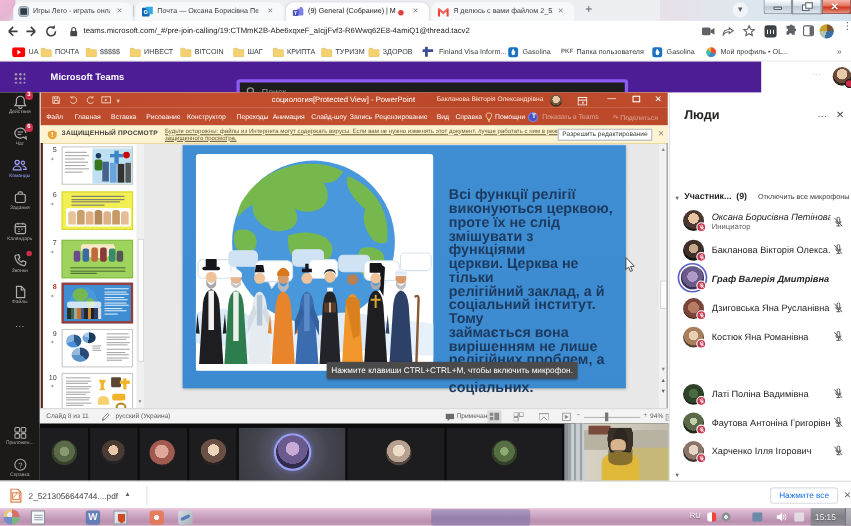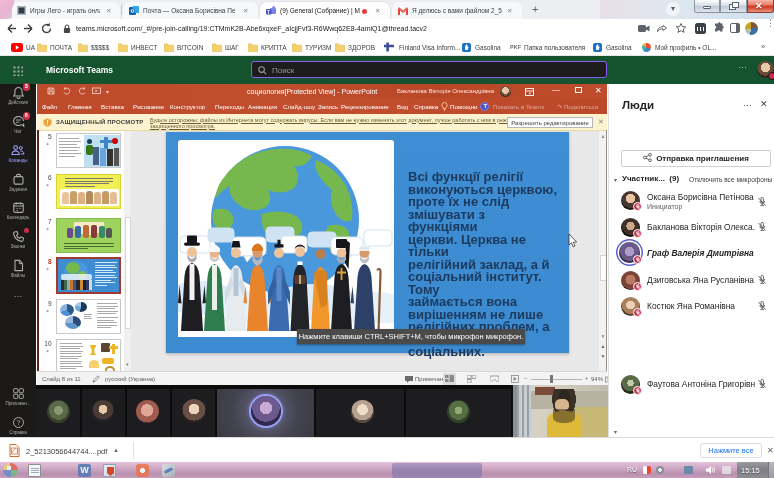--- a/index.html
+++ b/index.html
@@ -152,25 +152,25 @@
   <div class="bkt" style="left:524px;">Папка пользователя</div>
   <div class="abs" style="left:593px;top:4.5px;width:9px;height:9px;background:#1b72c0;border-radius:2px;">
         <div style="position:absolute;left:2.5px;top:1.5px;width:4px;height:6px;background:#fff;clip-path:polygon(50% 0,100% 60%,78% 100%,22% 100%,0 60%);"></div>
       </div>
   <div class="bkt" style="left:606px;">Gasolina</div>
   <div class="abs" style="left:642px;top:4.5px;width:9px;height:9px;border-radius:50%;background:conic-gradient(#e94f37 0 30%,#3f88c5 30% 60%,#44bba4 60% 85%,#f6ae2d 85%);"></div>
   <div class="bkt" style="left:655px;">Мой профиль • OL...</div>
   <div class="abs" style="left:761px;top:4px;color:#5f6368;font-size:7.5px;">»</div>
 </div>
 
-<div class="abs" id="teamshdr" style="left:0;top:56px;width:774px;height:28px;background:#14532d;">
+<div class="abs" id="teamshdr" style="left:0;top:56px;width:692px;height:28px;background:#4c1d95;">
   <div class="abs" style="left:12px;top:9px;width:11px;height:11px;background-image:radial-gradient(circle,#a9a9a9 1px,transparent 1.2px);background-size:4px 4px;background-position:0.5px 0.5px;"></div>
   <div class="abs" style="left:46px;top:9px;color:#fff;font-size:8.5px;font-weight:bold;">Microsoft Teams</div>
   <div class="abs" style="left:215px;top:61px-56px;"></div>
-  <div class="abs" style="left:215px;top:5px;width:356px;height:17px;background:#1d1d1d;border:1px solid #8b5cf6;border-radius:3px;margin-left:36px;">
+  <div class="abs" style="left:215px;top:16px;width:356px;height:17px;background:#1d1d1d;border:3px solid #8b5cf6;border-radius:3px;">
     <svg class="abs" style="left:6px;top:3.5px;" width="9" height="9" viewBox="0 0 9 9">
           <circle cx="3.6" cy="3.6" r="2.8" fill="none" stroke="#9a9a9a" stroke-width="1.1"></circle>
           <path d="M5.8 5.8 L8.3 8.3" stroke="#9a9a9a" stroke-width="1.1"></path>
         </svg>
     <div class="abs" style="left:20px;top:3.5px;color:#979797;font-size:8px;">Поиск</div>
   </div>
   <div class="abs" style="left:738px;top:4px;color:#d0d0d0;font-size:9px;letter-spacing:1px;">…</div>
   <div class="abs" style="left:757px;top:5px;width:17px;height:17px;border-radius:50%;background:radial-gradient(circle at 50% 38%,#e8c9a8 0 35%,#6b4a38 36% 60%,#2e2620 61%);"></div>
   <div class="abs" style="left:768px;top:16px;width:8px;height:8px;border-radius:50%;background:#cc2e4a;border:1px solid #0f0f0f;"></div>
 </div>
@@ -563,21 +563,21 @@
         <path d="M182 115 Q186.5 124 191 115 L191 120 Q186.5 127 182 120 Z" fill="#c0c0c8"></path>
         <path d="M181 108 Q186.5 99 192 108 L192 111 H181 Z" fill="#eef2f6"></path>
         <path d="M181.5 107 h10 v2.5 h-10 Z" fill="#dfe8f0"></path>
         <path d="M199 130 Q203 127 202.5 133 L200.5 191" stroke="#8a5a34" stroke-width="2.2" fill="none"></path>
         </g>
       </svg>
 
       <div class="abs" style="left:242px;top:39px;width:150px;font-size:13px;line-height:12.5px;color:#1c3a5e;font-weight:bold;">Всі функції релігії<br>виконуються церквою,<br>проте їх не слід<br>змішувати з функціями<br>церкви. Церква не тільки<br>релігійний заклад, а й<br>соціальний інститут. Тому<br>займається вона<br>вирішенням не лише<br>релігійних проблем, а й<br>соціальних.</div>
     </div>
 
-    <div class="abs" style="left:166px;top:198px;width:228px;height:15px;background:#4a4a4a;color:#fff;font-size:7.5px;text-align:center;line-height:15px;box-shadow:0 1px 2px rgba(0,0,0,.4);">Нажмите клавиши CTRL+SHIFT+M, чтобы микрофон микрофон.</div>
+    <div class="abs" style="left:166px;top:198px;width:228px;height:15px;background:#4a4a4a;color:#fff;font-size:7.5px;text-align:center;line-height:15px;box-shadow:0 1px 2px rgba(0,0,0,.4);">Нажмите клавиши CTRL+CTRL+M, чтобы включить микрофон.</div>
 
     <svg class="abs" style="left:437px;top:103px;" width="10" height="14" viewBox="0 0 10 14">
           <path d="M1 0 L1 11 L3.5 8.8 L5.2 12.8 L7 12 L5.3 8.2 L8.6 8 Z" fill="#fff" stroke="#333" stroke-width=".8"></path>
         </svg>
   </div>
 
   <div class="abs" style="left:561.5px;top:47px;width:8.5px;height:240px;background:#f2f2f2;">
     <div class="abs" style="left:2px;top:2px;color:#888;font-size:5px;">▲</div>
     <div class="abs" style="left:1px;top:124px;width:7px;height:26px;background:#fdfdfd;border:1px solid #d5d5d5;"></div>
     <div class="abs" style="left:2px;top:202px;color:#888;font-size:5px;">▼</div>
@@ -665,38 +665,32 @@
   .prow{position:absolute;left:0;width:166px;height:26px;}
   .pav{position:absolute;left:12px;top:3px;width:19px;height:19px;border-radius:50%;}
   .pbadge{position:absolute;left:24px;top:14px;width:9px;height:9px;border-radius:50%;background:#c4314b;border:1px solid #fff;}
   .pbadge svg{position:absolute;left:1.2px;top:1px;}
   .pname{position:absolute;left:38px;top:6.5px;font-size:8.4px;color:#252423;white-space:nowrap;width:108px;overflow:hidden;}
   .pmic{position:absolute;left:148px;top:7px;}
   </style>
   <div class="abs" style="left:13px;top:13px;font-size:11.5px;font-weight:bold;color:#252423;">Люди</div>
   <div class="abs" style="left:134px;top:12px;color:#444;font-size:9px;letter-spacing:.5px;">…</div>
   <div class="abs" style="left:151px;top:13px;color:#444;font-size:9px;">✕</div>
-  <div class="abs" style="left:12px;top:64px;width:150px;height:17px;background:#fff;border:1px solid #d1d1d1;border-radius:2px;text-align:center;line-height:15px;font-size:8px;color:#252423;font-weight:bold;"><svg style="vertical-align:-1px;margin-right:4px;" width="9" height="9" viewBox="0 0 9 9">
-          <circle cx="7" cy="1.8" r="1.4" fill="none" stroke="#555" stroke-width=".9"></circle>
-          <circle cx="7" cy="7.2" r="1.4" fill="none" stroke="#555" stroke-width=".9"></circle>
-          <circle cx="1.8" cy="4.5" r="1.4" fill="none" stroke="#555" stroke-width=".9"></circle>
-          <path d="M3 3.8 L5.8 2.3 M3 5.2 L5.8 6.7" stroke="#555" stroke-width=".9"></path>
-        </svg>Отправка приглашения</div>
   <div class="abs" style="left:5px;top:90px;font-size:6px;color:#666;">▾</div>
   <div class="abs" style="left:13px;top:88px;font-size:8px;color:#252423;font-weight:bold;">Участник...&nbsp;&nbsp;(9)</div>
   <div class="abs" style="left:80px;top:90px;font-size:6.6px;color:#424242;white-space:nowrap;">Отключить все микрофоны</div>
 
   <div class="prow" style="top:102px;height:30px;">
     <div class="pav" style="background:radial-gradient(circle at 50% 40%,#e8c4a0 0 32%,#4a3830 33% 62%,#1e1a18 63%);"></div>
     <div class="pbadge">
           <svg width="6" height="6" viewBox="0 0 8 8">
             <path d="M3 1.2 a1 1 0 0 1 2 0 v2 a1 1 0 0 1 -2 0 Z M2 3 a2 2 0 0 0 4 0 M4 5.2 V6.6 M1.2 1 L6.8 6.6" stroke="#fff" stroke-width=".9" fill="none"></path>
           </svg>
         </div>
-    <div class="pname" style="top:4px;">Оксана Борисівна Петінова</div>
+    <div class="pname" style="top:4px;font-style:italic;">Оксана Борисівна Петінова</div>
     <div class="abs" style="left:38px;top:15px;font-size:7px;color:#616161;">Инициатор</div>
     <svg class="pmic" style="top:9px;" width="10" height="10" viewBox="0 0 10 10">
           <path d="M4 1.5 a1.2 1.2 0 0 1 2.4 0 v2.8 a1.2 1.2 0 0 1 -2.4 0 Z M2.8 4 a2.4 2.4 0 0 0 4.8 0 M5.2 6.6 V8.4 M3.4 8.4 h3.6 M1.4 1 L8.6 8.6" stroke="#484644" stroke-width=".8" fill="none"></path>
         </svg>
   </div>
   <div class="prow" style="top:129px;">
     <div class="pav" style="background:radial-gradient(circle at 50% 42%,#caa88a 0 28%,#3e3028 29% 60%,#141210 61%);"></div>
     <div class="pbadge">
           <svg width="6" height="6" viewBox="0 0 8 8">
             <path d="M3 1.2 a1 1 0 0 1 2 0 v2 a1 1 0 0 1 -2 0 Z M2 3 a2 2 0 0 0 4 0 M4 5.2 V6.6 M1.2 1 L6.8 6.6" stroke="#fff" stroke-width=".9" fill="none"></path>
@@ -733,28 +727,52 @@
     <div class="pbadge">
           <svg width="6" height="6" viewBox="0 0 8 8">
             <path d="M3 1.2 a1 1 0 0 1 2 0 v2 a1 1 0 0 1 -2 0 Z M2 3 a2 2 0 0 0 4 0 M4 5.2 V6.6 M1.2 1 L6.8 6.6" stroke="#fff" stroke-width=".9" fill="none"></path>
           </svg>
         </div>
     <div class="pname">Дзиговська Яна Русланівна</div>
     <svg class="pmic" width="10" height="10" viewBox="0 0 10 10">
           <path d="M4 1.5 a1.2 1.2 0 0 1 2.4 0 v2.8 a1.2 1.2 0 0 1 -2.4 0 Z M2.8 4 a2.4 2.4 0 0 0 4.8 0 M5.2 6.6 V8.4 M3.4 8.4 h3.6 M1.4 1 L8.6 8.6" stroke="#484644" stroke-width=".8" fill="none"></path>
         </svg>
   </div>
+  <div class="prow" style="top:260px;">
+    <div class="pav" style="background:radial-gradient(circle at 50% 45%,#4a6a42 0 30%,#2e4228 31% 62%,#161e12 63%);"></div>
+    <div class="pbadge">
+          <svg width="6" height="6" viewBox="0 0 8 8">
+            <path d="M3 1.2 a1 1 0 0 1 2 0 v2 a1 1 0 0 1 -2 0 Z M2 3 a2 2 0 0 0 4 0 M4 5.2 V6.6 M1.2 1 L6.8 6.6" stroke="#fff" stroke-width=".9" fill="none"></path>
+          </svg>
+        </div>
+    <div class="pname">Латі Поліна Вадимівна</div>
+    <svg class="pmic" width="10" height="10" viewBox="0 0 10 10">
+          <path d="M4 1.5 a1.2 1.2 0 0 1 2.4 0 v2.8 a1.2 1.2 0 0 1 -2.4 0 Z M2.8 4 a2.4 2.4 0 0 0 4.8 0 M5.2 6.6 V8.4 M3.4 8.4 h3.6 M1.4 1 L8.6 8.6" stroke="#484644" stroke-width=".8" fill="none"></path>
+        </svg>
+  </div>
   <div class="prow" style="top:286px;">
     <div class="pav" style="background:radial-gradient(circle at 50% 42%,#c0cfa8 0 22%,#5a6a48 23% 58%,#222a1a 59%);"></div>
     <div class="pbadge">
           <svg width="6" height="6" viewBox="0 0 8 8">
             <path d="M3 1.2 a1 1 0 0 1 2 0 v2 a1 1 0 0 1 -2 0 Z M2 3 a2 2 0 0 0 4 0 M4 5.2 V6.6 M1.2 1 L6.8 6.6" stroke="#fff" stroke-width=".9" fill="none"></path>
           </svg>
         </div>
     <div class="pname">Фаутова Антоніна Григорівна</div>
+    <svg class="pmic" width="10" height="10" viewBox="0 0 10 10">
+          <path d="M4 1.5 a1.2 1.2 0 0 1 2.4 0 v2.8 a1.2 1.2 0 0 1 -2.4 0 Z M2.8 4 a2.4 2.4 0 0 0 4.8 0 M5.2 6.6 V8.4 M3.4 8.4 h3.6 M1.4 1 L8.6 8.6" stroke="#484644" stroke-width=".8" fill="none"></path>
+        </svg>
+  </div>
+  <div class="prow" style="top:312px;">
+    <div class="pav" style="background:radial-gradient(circle at 50% 42%,#e8d4c4 0 30%,#8a7468 31% 60%,#3e342e 61%);"></div>
+    <div class="pbadge">
+          <svg width="6" height="6" viewBox="0 0 8 8">
+            <path d="M3 1.2 a1 1 0 0 1 2 0 v2 a1 1 0 0 1 -2 0 Z M2 3 a2 2 0 0 0 4 0 M4 5.2 V6.6 M1.2 1 L6.8 6.6" stroke="#fff" stroke-width=".9" fill="none"></path>
+          </svg>
+        </div>
+    <div class="pname">Харченко Ілля Ігорович</div>
     <svg class="pmic" width="10" height="10" viewBox="0 0 10 10">
           <path d="M4 1.5 a1.2 1.2 0 0 1 2.4 0 v2.8 a1.2 1.2 0 0 1 -2.4 0 Z M2.8 4 a2.4 2.4 0 0 0 4.8 0 M5.2 6.6 V8.4 M3.4 8.4 h3.6 M1.4 1 L8.6 8.6" stroke="#484644" stroke-width=".8" fill="none"></path>
         </svg>
   </div>
   <div class="abs" style="left:5px;top:342px;font-size:6px;color:#666;">▾</div>
   <div class="abs" style="left:13px;top:356px;font-size:8px;color:#252423;font-weight:normal;">Предложения&nbsp;&nbsp;(4)</div>
 </div>
 
 <div class="abs" id="shelf" style="left:0;top:437px;width:774px;height:25px;background:#fff;border-top:1px solid #d8dadd;">
   <svg class="abs" style="left:9px;top:6px;" width="11" height="13" viewBox="0 0 11 13">

